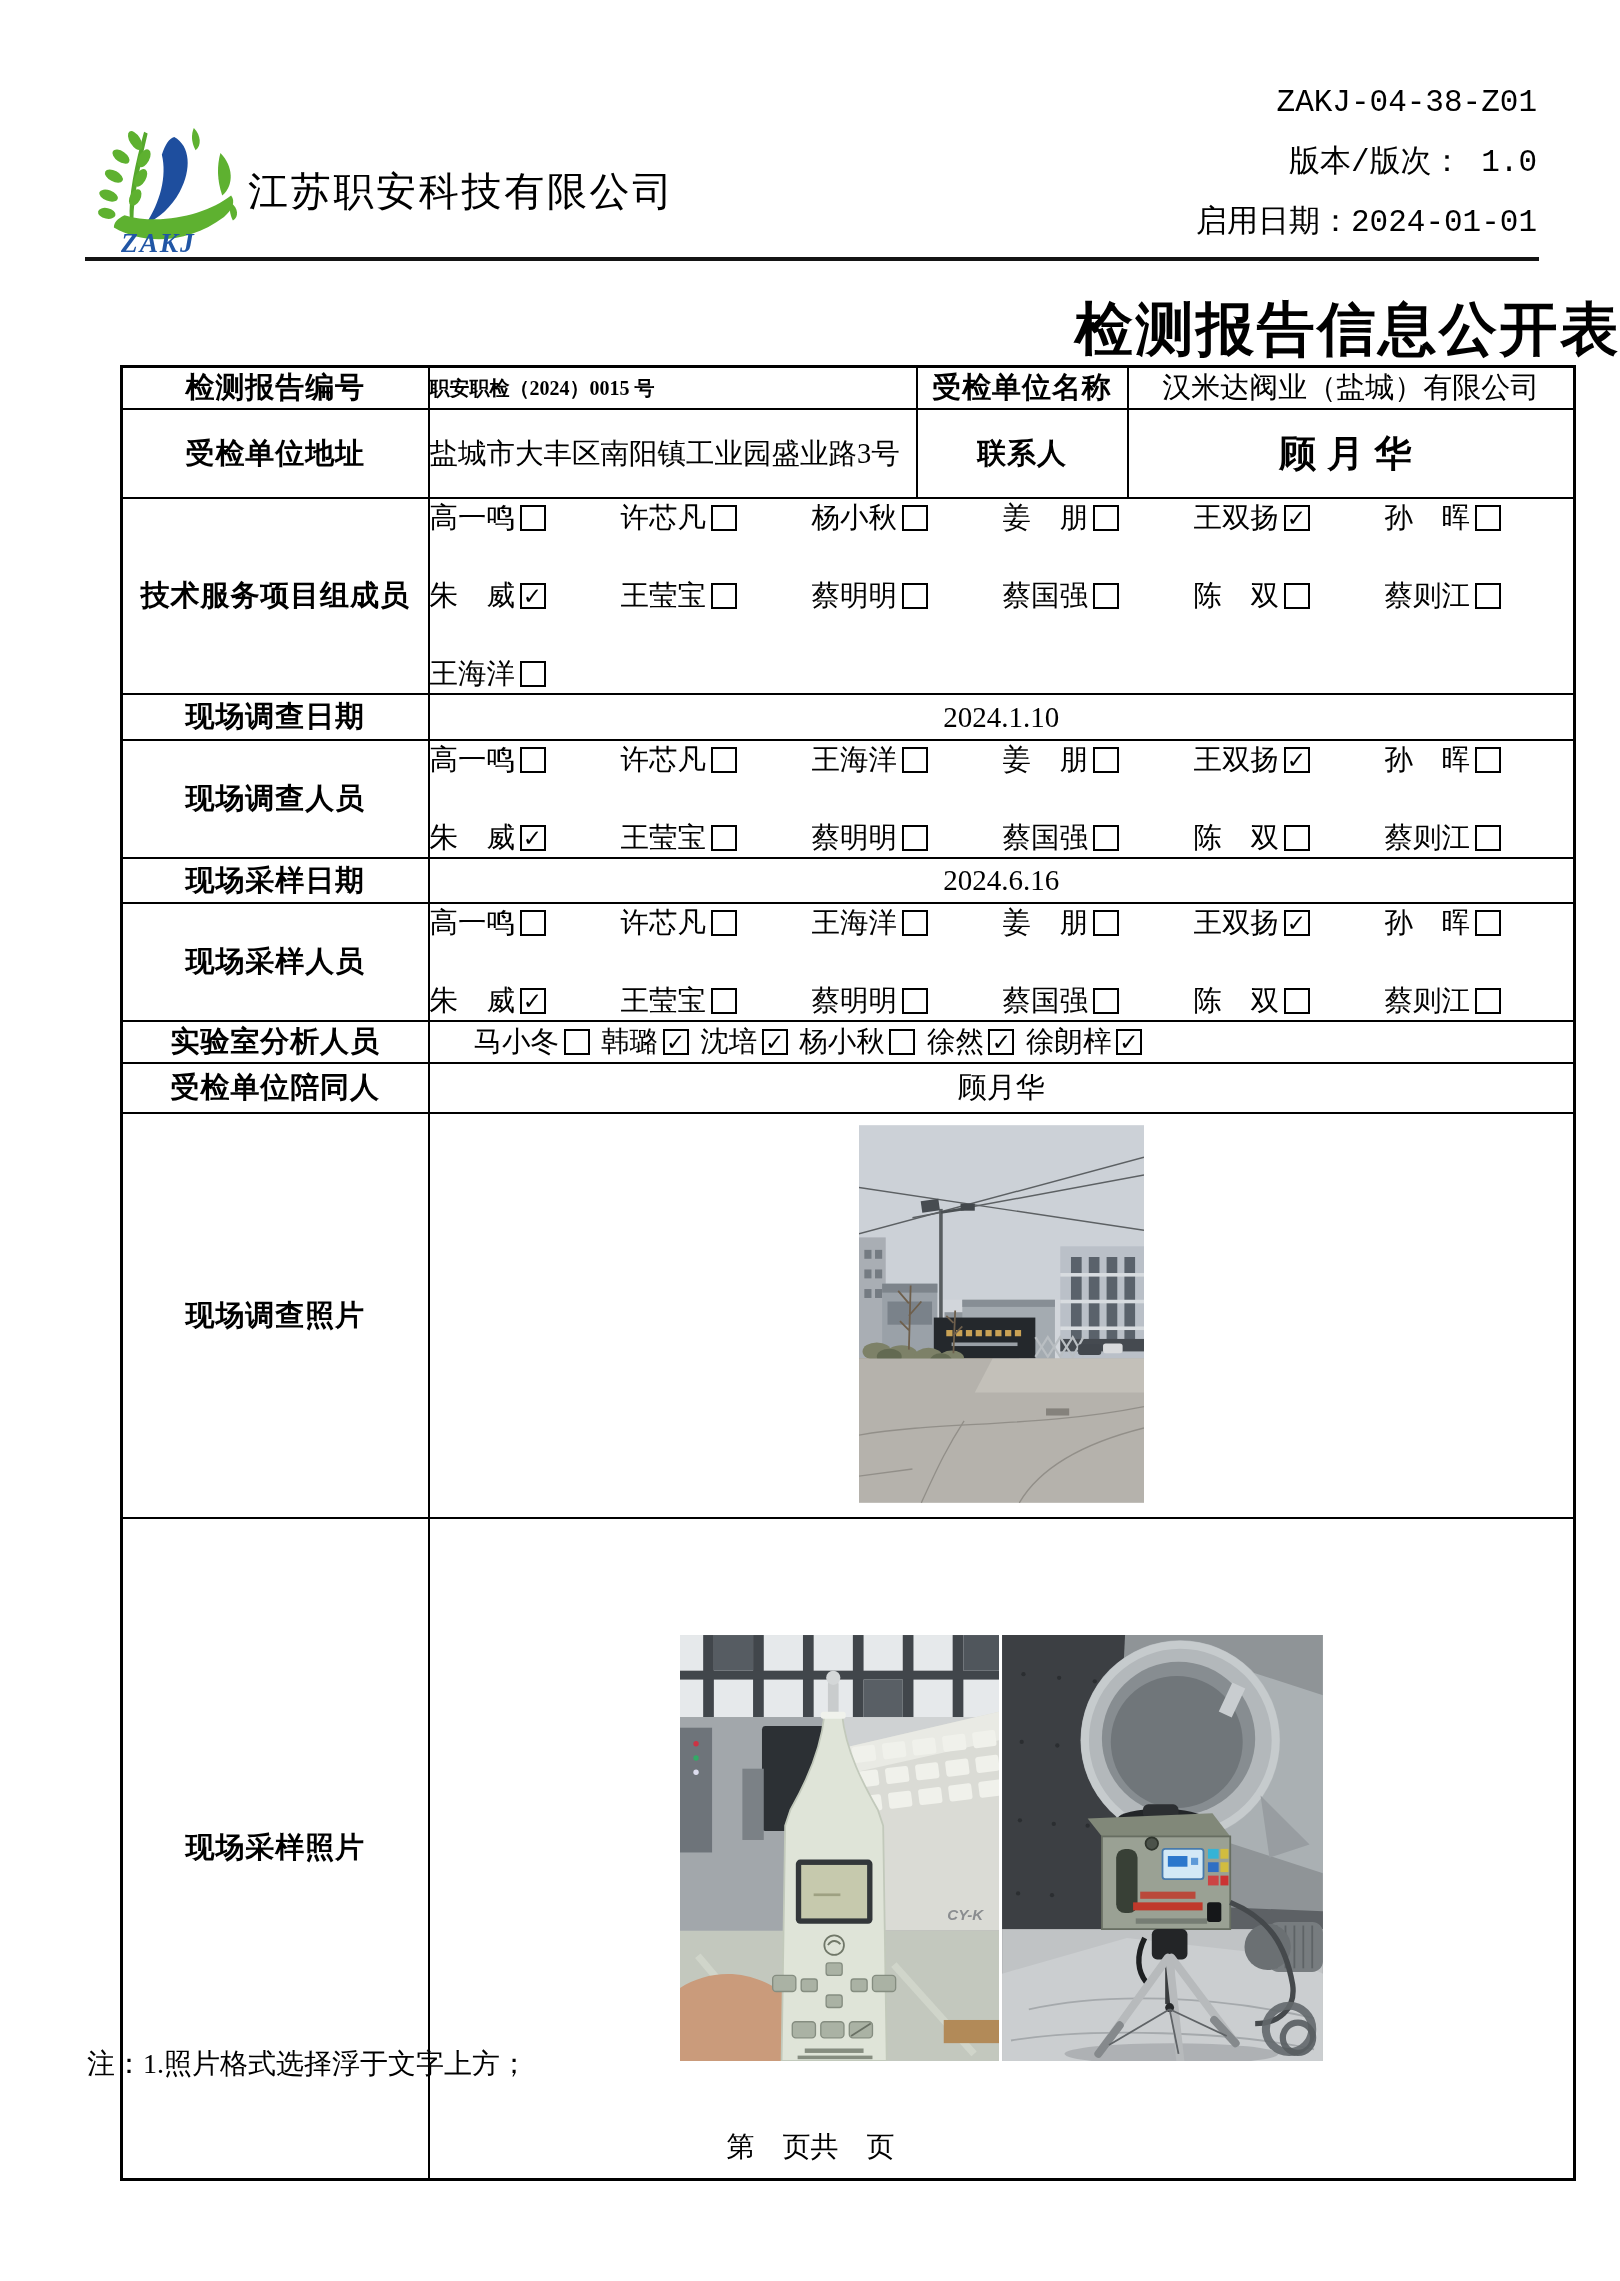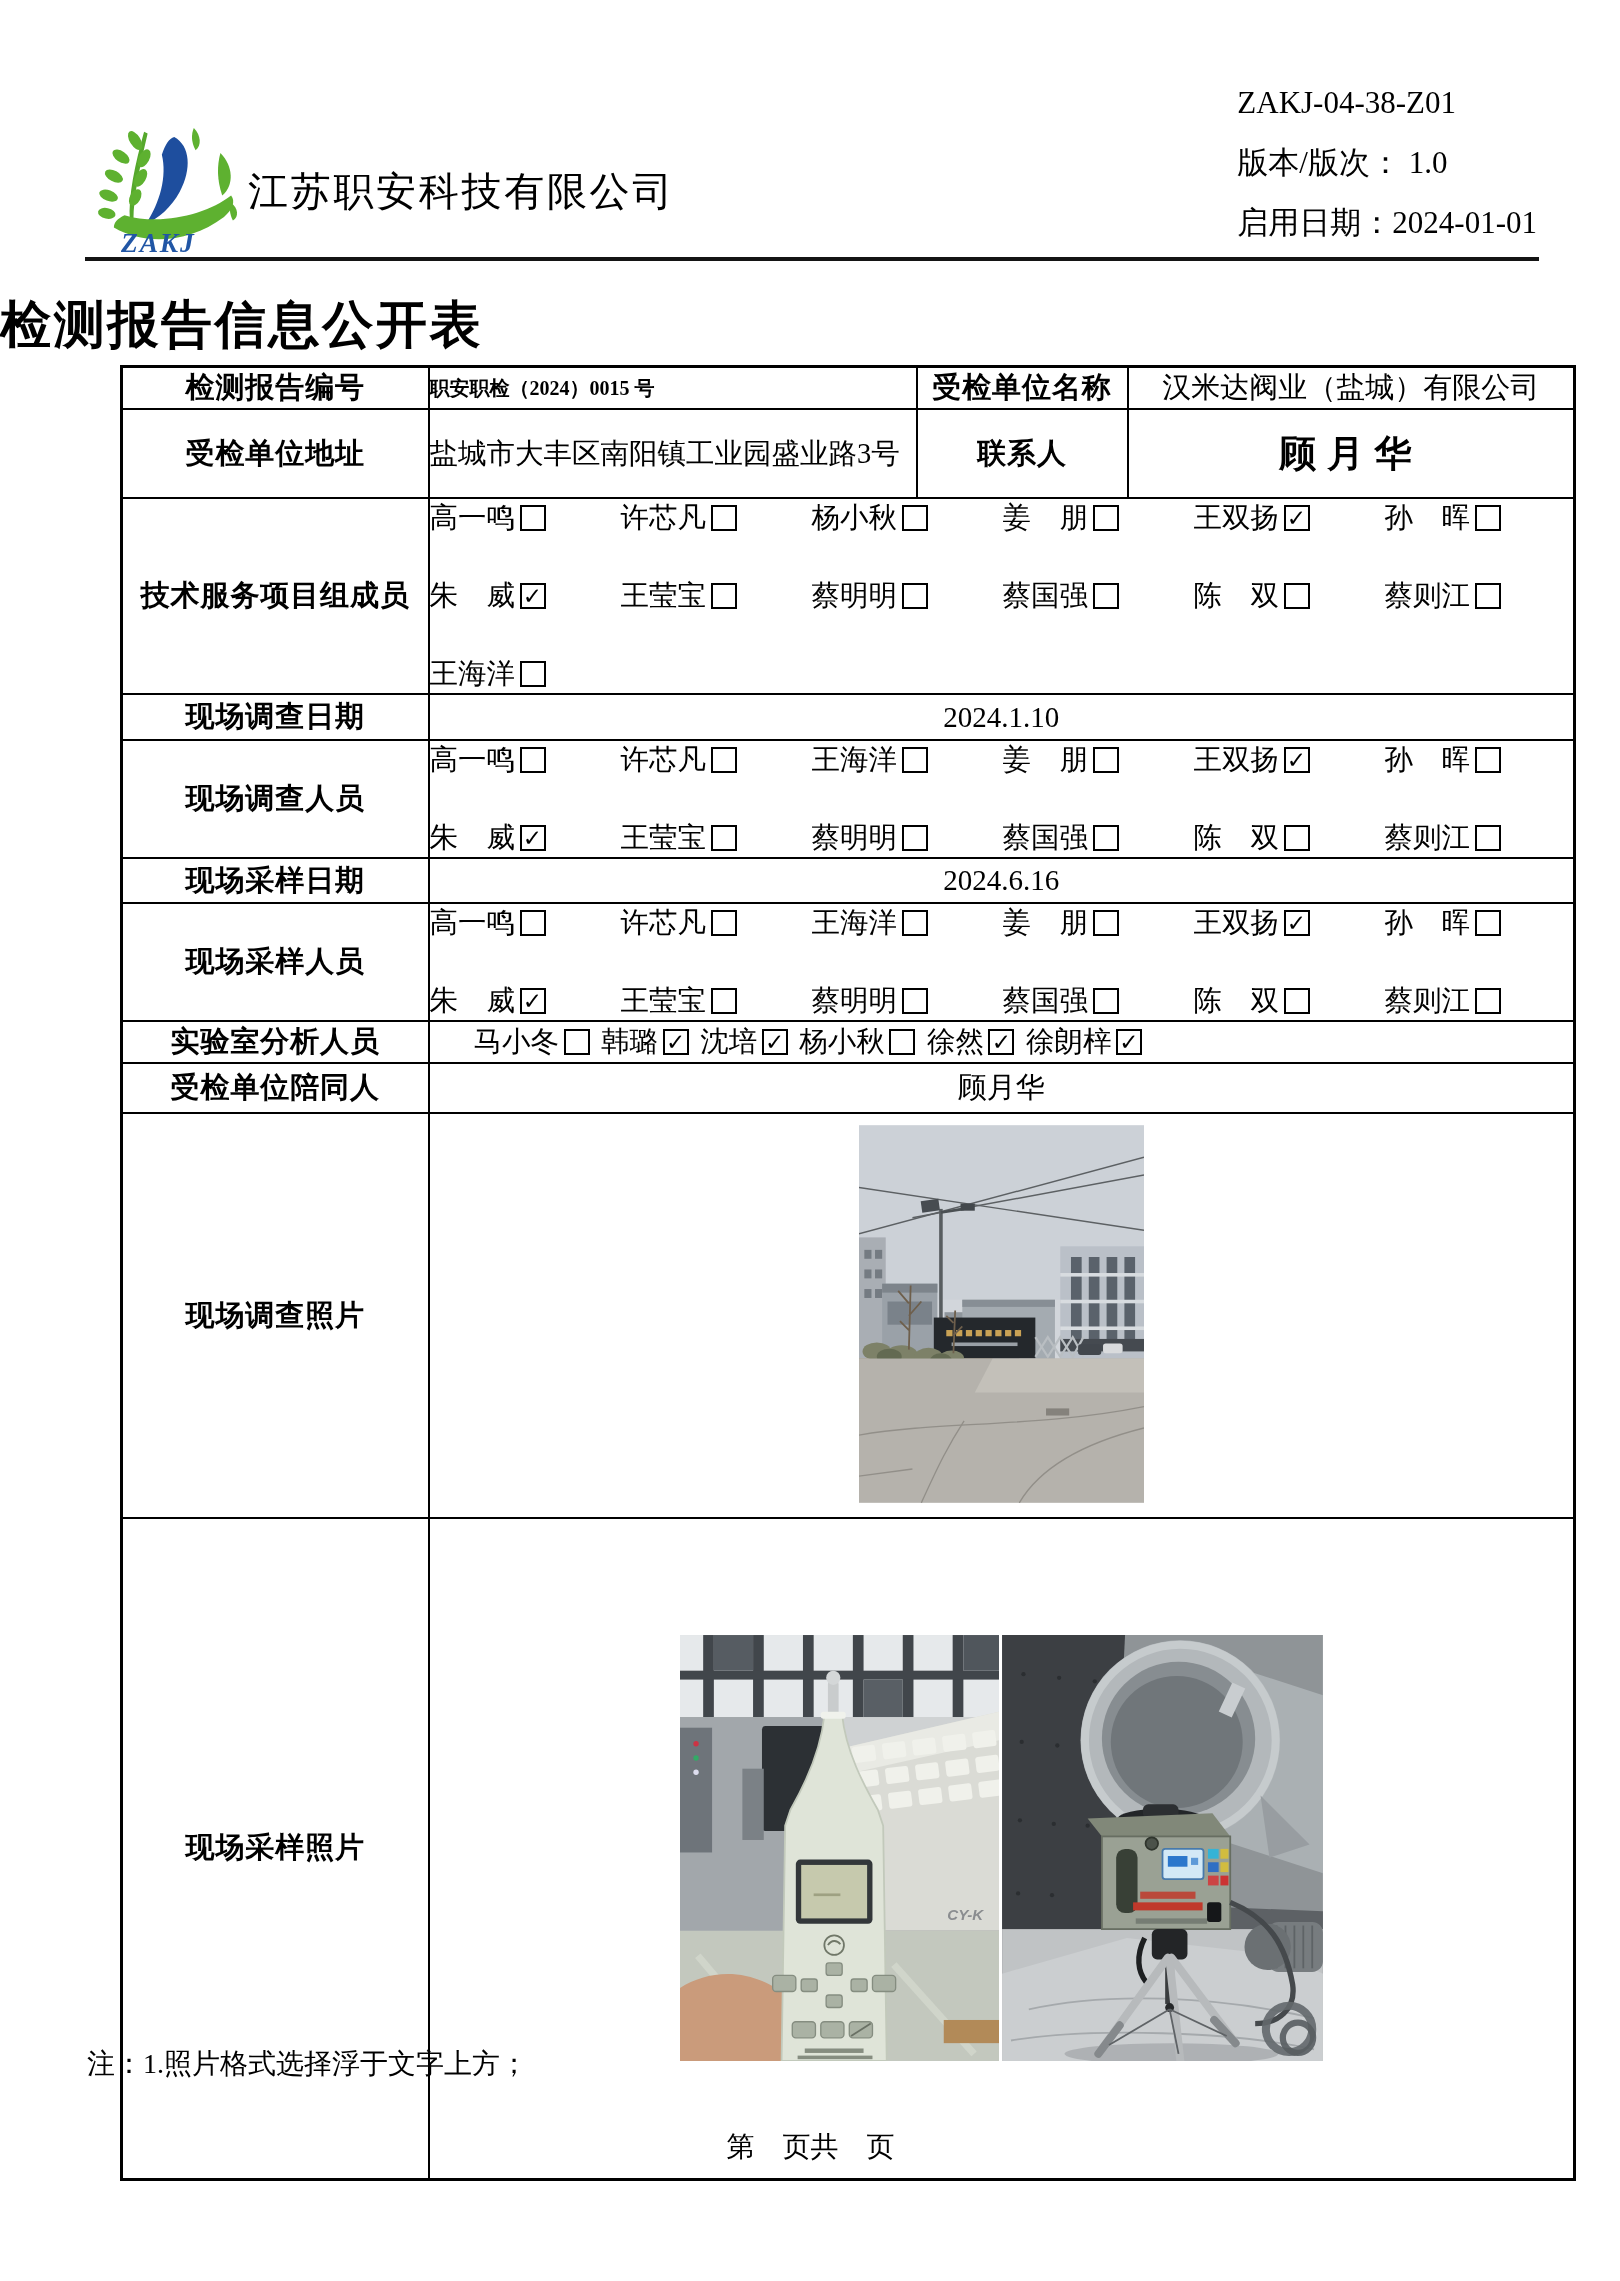--- a/index.html
+++ b/index.html
@@ -1,24 +1,24 @@
 <!DOCTYPE html>
 <html style="font-size:14.3px"><head>
 <meta charset="utf-8">
 <style>
   html,body{margin:0;padding:0;background:#ffffff;}
   .page{position:relative;width:1621px;height:2281px;background:#ffffff;overflow:hidden;
         font-family:"Liberation Serif","DejaVu Serif",serif;color:#000;}
   
   .logo-box{position:absolute;left:89px;top:121px;width:151px;height:135px;}
   .company-name{position:absolute;left:248px;top:164px;font-size:40px;letter-spacing:2.7px;white-space:nowrap;}
-  .doc-info{position:absolute;right:84px;top:73px;text-align:left;font-size:31px;line-height:60px;white-space:nowrap;}
+  .doc-info{position:absolute;right:84px;top:73px;text-align:right;font-size:31px;line-height:60px;white-space:nowrap;font-family:Liberation Mono, monospace;}
   .header-rule{position:absolute;left:85px;top:257px;width:1454px;height:3.6px;background:#141414;}
   
-  .doc-title{position:absolute;left:0;right:0;top:291px;text-align:left;font-size:51px;font-weight:bold;letter-spacing:2.7px;}
+  .doc-title{position:absolute;left:0;right:0;top:291px;text-align:right;font-size:58px;font-weight:bold;letter-spacing:2.7px;}
   
   .tbl-wrap{position:absolute;left:85px;top:365px;width:1454px;padding-left:35px;}
   table.main{border-collapse:collapse;table-layout:fixed;width:1454px;border:3.6px solid #000;}
   table.main td{border:2.7px solid #000;vertical-align:middle;padding:0;overflow:hidden;}
   td.lbl{font-weight:bold;text-align:center;font-size:29px;letter-spacing:0.9px;}
   td.val-left{text-align:left;font-size:28.5px;padding-left:18px;}
   td.val-left.bold{font-weight:bold;font-size:20px;}
   td.val-center{text-align:center;font-size:29px;font-family:Liberation Serif, serif;}
   td.contact-cell{text-align:center;font-size:37px;font-weight:bold;letter-spacing:10.7px;}
   td.names-cell{padding:7.1px 7.1px 7.1px 18px;}

